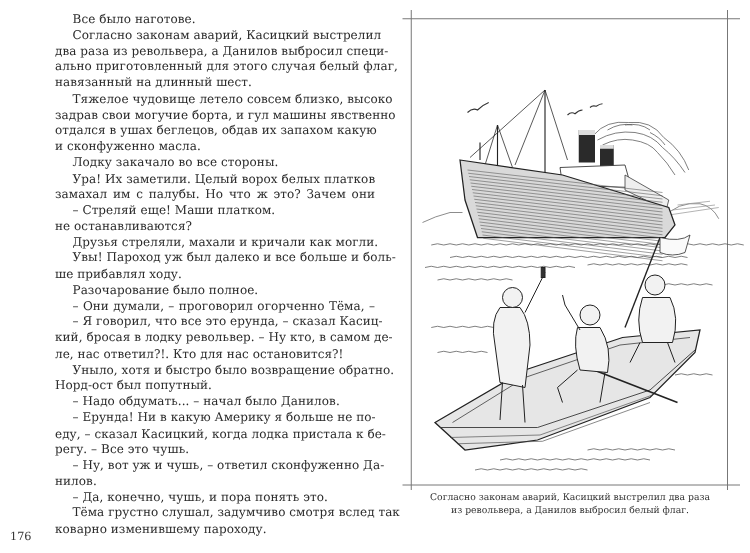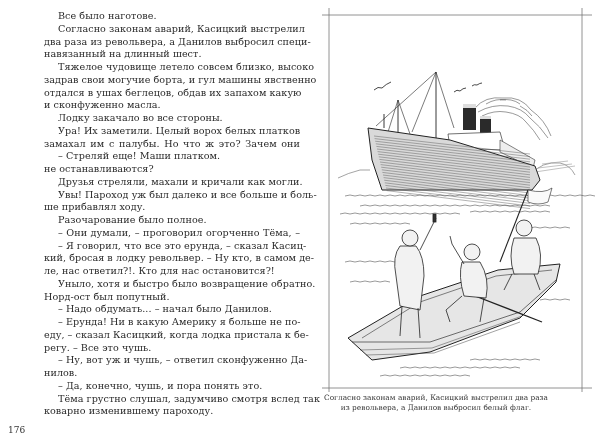--- a/index.html
+++ b/index.html
@@ -5,30 +5,31 @@
   html, body { margin: 0; padding: 0; background: #ffffff; }
   body { width: 600px; height: 442px; position: relative; overflow: hidden;
          font-family: "DejaVu Serif", "Liberation Serif", serif; color: #2a2a2a; }
   .page-left { position: absolute; left: 8px; top: 10px; width: 256px; margin-left: 36px; }
   .line { font-size: 9.6px; line-height: 12.75px; height: 12.75px; white-space: nowrap;
           text-align: justify; text-align-last: justify; letter-spacing: 0.05px; }
   .line.indent { padding-left: 14px; }
   .line.last { text-align-last: left; }
   .page-number { position: absolute; left: 8px; top: 425px; font-size: 9px; font-weight: normal; color: #333; }
   .illustration { position: absolute; left: 318px; top: 0; width: 282px; height: 392px; }
-  .caption { position: absolute; left: 310px; top: 393px; width: 252px; text-align: center;
+  .caption { position: absolute; left: 330px; top: 393px; width: 252px; text-align: center;
              font-size: 7.4px; line-height: 9.5px; color: #333; }
 </style>
 </head>
 <body>
 
 <div class="page-left" id="text-column">
     <div class="line indent last">Все было наготове.</div>
     <div class="line indent">Согласно законам аварий, Касицкий выстрелил</div>
     <div class="line">два раза из револьвера, а Данилов выбросил специ-</div>
+    <div class="line">ально приготовленный для этого случая белый флаг,</div>
     <div class="line last">навязанный на длинный шест.</div>
     <div class="line indent">Тяжелое чудовище летело совсем близко, высоко</div>
     <div class="line">задрав свои могучие борта, и гул машины явственно</div>
     <div class="line">отдался в ушах беглецов, обдав их запахом какую</div>
     <div class="line last">и сконфуженно масла.</div>
     <div class="line indent last">Лодку закачало во все стороны.</div>
     <div class="line indent">Ура! Их заметили. Целый ворох белых платков</div>
     <div class="line">замахал им с палубы. Но что ж это? Зачем они</div>
     <div class="line indent last">– Стреляй еще! Маши платком.</div>
     <div class="line last">не останавливаются?</div>

